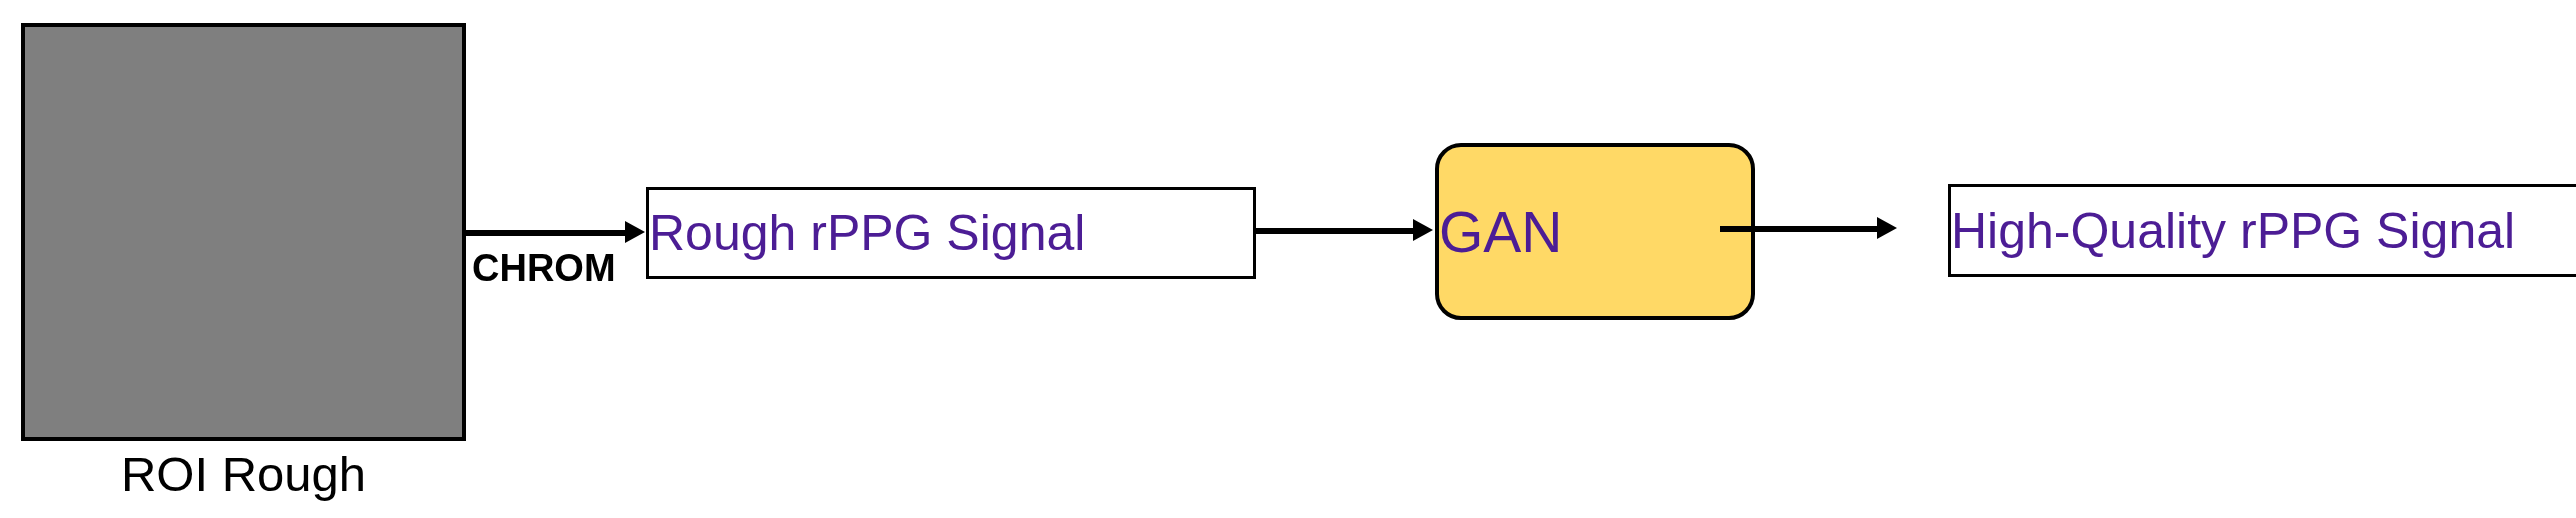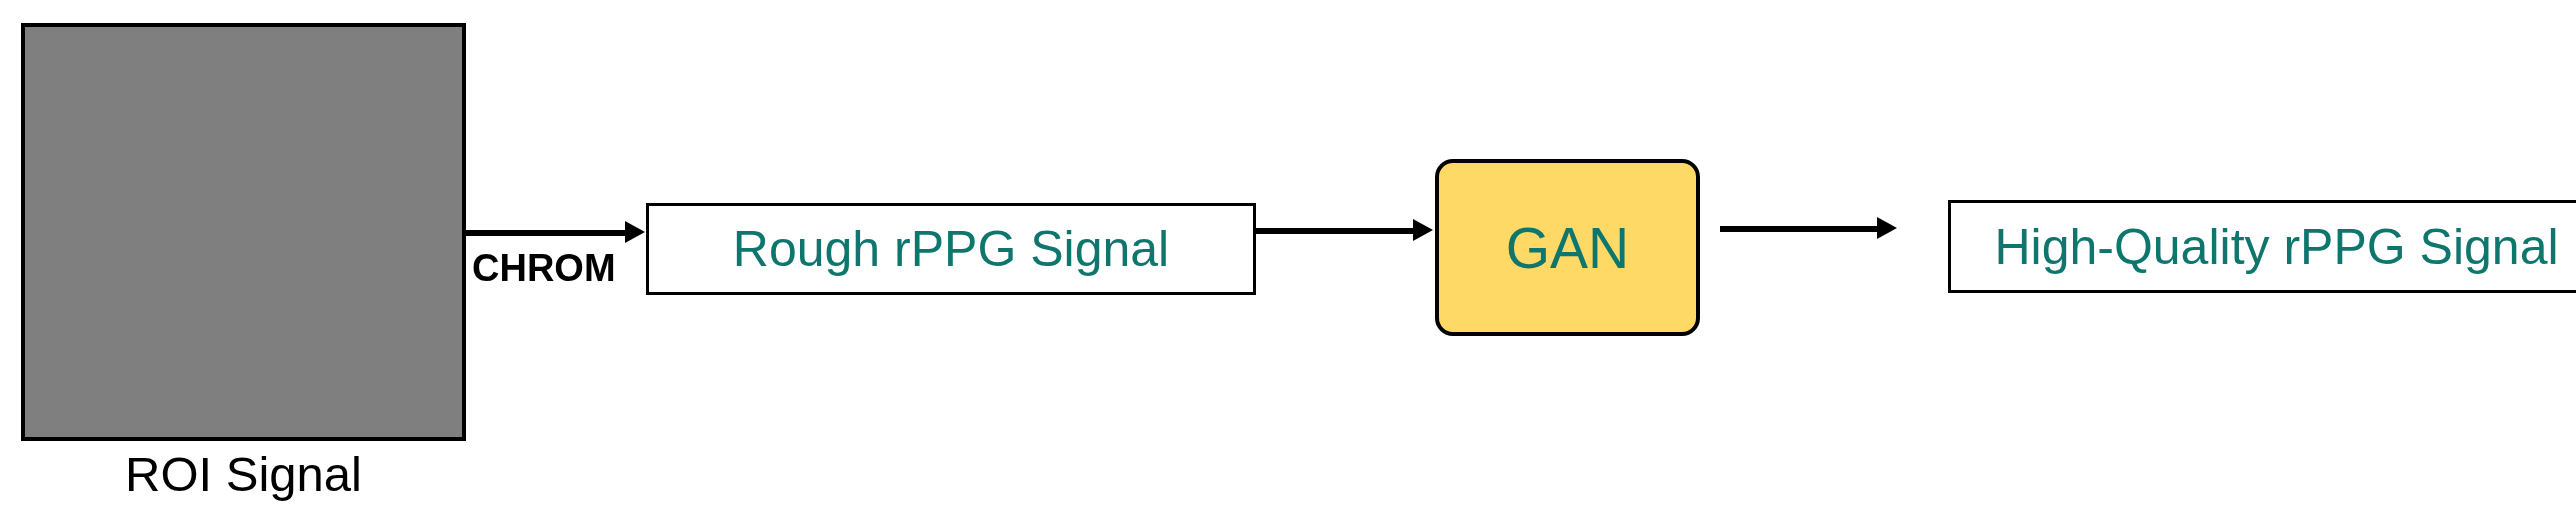--- a/index.html
+++ b/index.html
@@ -30,36 +30,35 @@
     font-size: 49px;
     line-height: 63px;
     color: #000000;
     white-space: nowrap;
   }
   
   .node {
     position: absolute;
     display: flex;
     align-items: center;
-    justify-content: center;
+    justify-content: flex-start;
     background: #ffffff;
     border: 3.1px solid #000000;
     font-size: 50px;
-    color: #0f766e;
+    color: #4c1d95;
     white-space: nowrap;
-    margin-top: 16px;
   }
   .node-rough { left: 646px;  top: 187px; width: 610px; height: 92px; }
   .node-hq    { left: 1948px; top: 184px; width: 657px; height: 93px; }
   .node-gan {
     left: 1435px; top: 143px;
-    width: 265px; height: 177px;
+    width: 320px; height: 177px;
     background: #ffd966;
     border: 4.7px solid #000000;
-    border-radius: 18px;
+    border-radius: 26px;
     font-size: 57px;
   }
   
   .arrow-shaft {
     position: absolute;
     height: 5.5px;
     background: #000000;
   }
   .arrow-head {
     position: absolute;
@@ -84,21 +83,21 @@
     color: #000000;
     white-space: nowrap;
   }
 </style>
 </head>
 <body>
 
 <div class="canvas">
 
   <div class="roi-box"></div>
-  <div class="roi-label">ROI Signal</div>
+  <div class="roi-label">ROI Rough</div>
 
   <div class="arrow-shaft shaft-1"></div>
   <div class="arrow-head head-1"></div>
   <div class="chrom-label">CHROM</div>
 
   <div class="node node-rough">
     <span>Rough rPPG Signal</span>
   </div>
 
   <div class="arrow-shaft shaft-2"></div>

